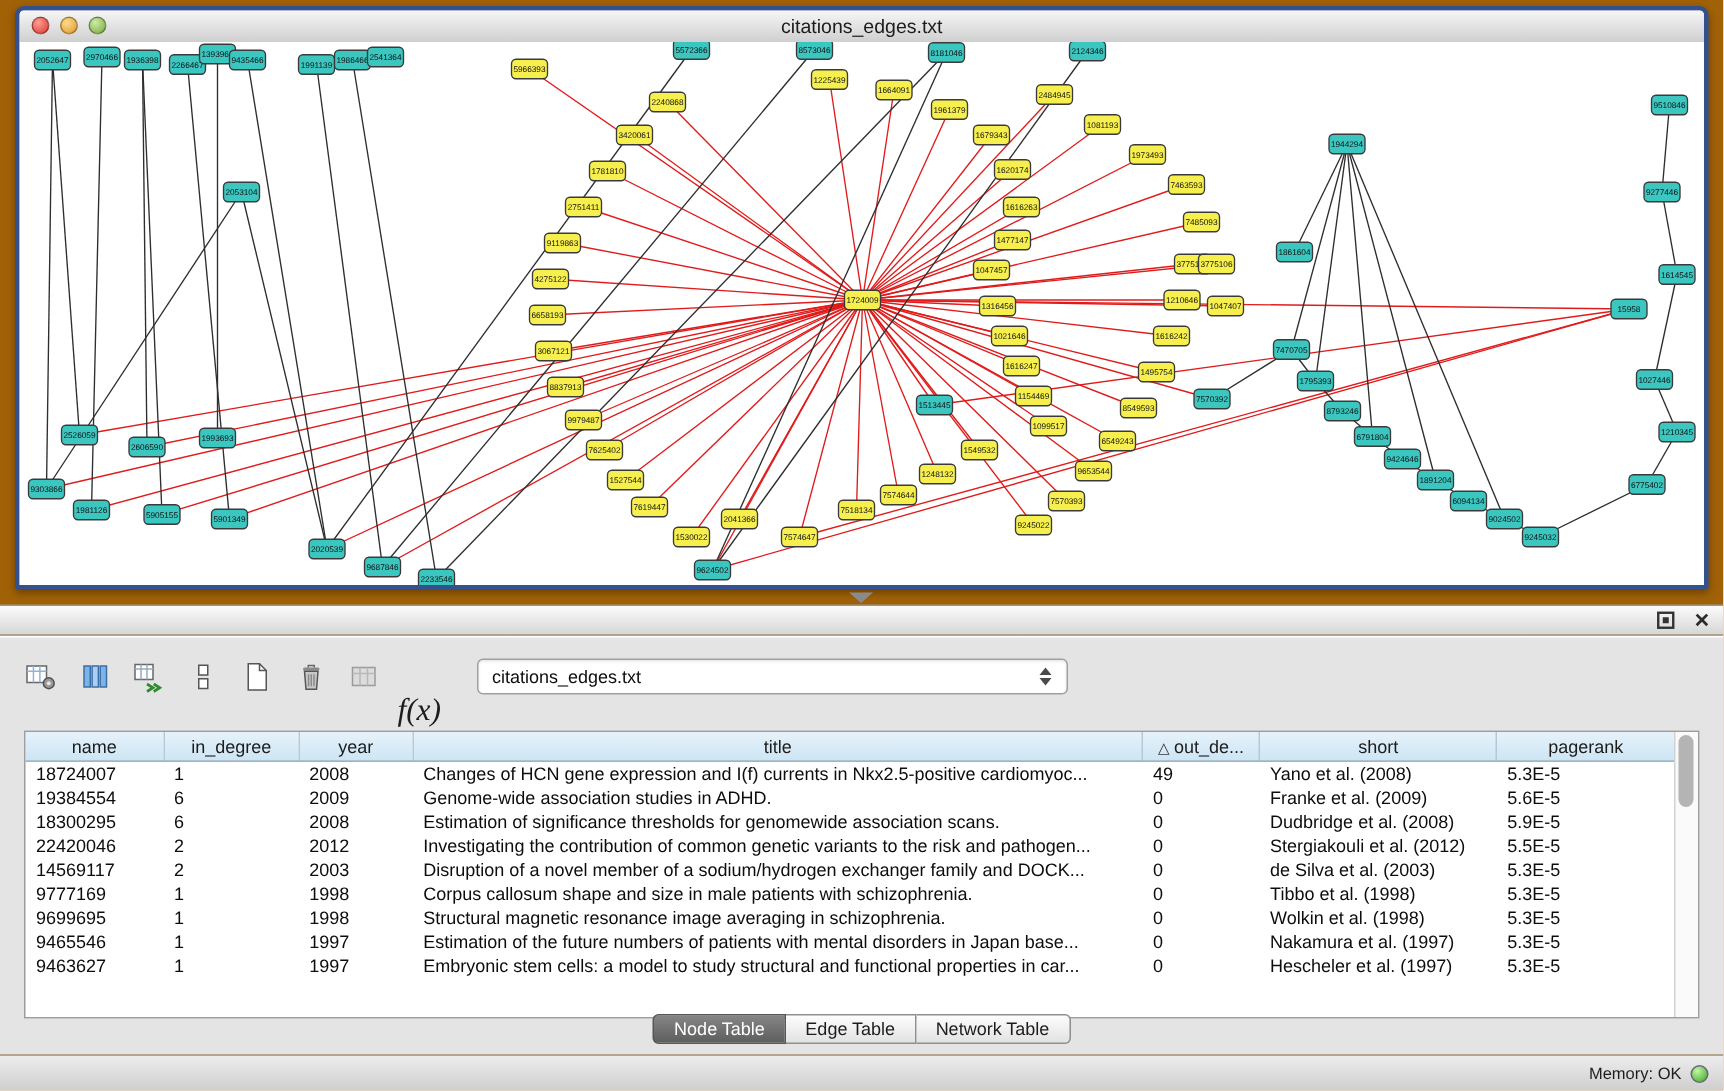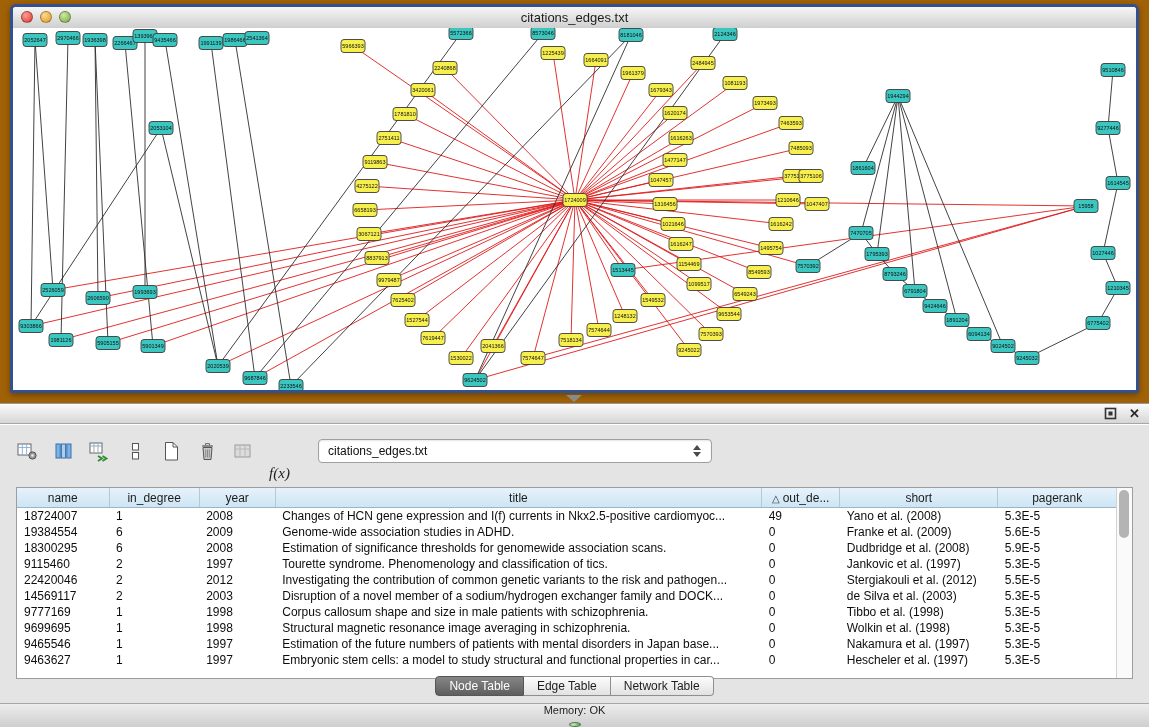--- a/index.html
+++ b/index.html
@@ -44,21 +44,21 @@
   }
   .panel-title{font-size:11px;color:#333;flex:1;margin-top:32px;}
   .panel-header-icons{display:flex;gap:12px;align-items:center;}
   .icon-btn{background:none;border:none;padding:0;display:flex;align-items:center;cursor:default;}
   .close-glyph{font-size:13px;font-weight:bold;color:#2b2b2b;line-height:1;}
 
   .panel-body{position:absolute;top:21px;left:0;right:0;bottom:24px;background:#e4e4e4;border-top:1px solid #fff;}
 
   .toolbar{position:absolute;top:12px;left:14px;height:28px;display:flex;align-items:center;gap:9px;}
   .tool-btn{width:27px;height:27px;display:flex;align-items:center;justify-content:center;background:transparent;border:none;padding:0;}
-  .fx-label{font-size:15px;font-style:italic;font-family:"Liberation Serif",serif;color:#1d1d1d;margin-top:44px;}
+  .fx-label{font-size:21px;font-style:italic;font-family:"Liberation Serif",serif;color:#1d1d1d;margin-top:44px;}
   .combo{
     margin-left:16px;width:392px;height:22px;background:#fff;
     border:1px solid #a0a0a0;border-radius:4px;display:flex;align-items:center;
     box-shadow:inset 0 1px 2px rgba(0,0,0,.10);
   }
   .combo-text{flex:1;font-size:12px;padding:0 9px;color:#0d0d0d;white-space:nowrap;overflow:hidden;}
   .combo-arrows{width:18px;display:flex;flex-direction:column;align-items:center;gap:2px;padding-right:5px;}
   .tri-up{width:0;height:0;border-left:4px solid transparent;border-right:4px solid transparent;border-bottom:5px solid #4a4a4a;}
   .tri-down{width:0;height:0;border-left:4px solid transparent;border-right:4px solid transparent;border-top:5px solid #4a4a4a;}
 
@@ -89,21 +89,21 @@
     border:1px solid #8f8f8f;background:linear-gradient(#fdfdfd,#e2e2e2);color:#1d1d1d;
   }
   .tab.first{border-radius:4px 0 0 4px;}
   .tab.mid{border-left:none;}
   .tab.last{border-left:none;border-radius:0 4px 4px 0;}
   .tab.active{background:linear-gradient(#868686,#5e5e5e);color:#fff;border-color:#565656;}
 
   .status-bar{
     position:absolute;left:0;bottom:0;width:100%;height:24px;box-sizing:border-box;
     background:linear-gradient(#ededed,#cecece);border-top:1px solid #a8a8a8;
-    display:flex;align-items:center;justify-content:flex-end;gap:6px;padding:0 10px;flex-direction:column;
+    display:flex;align-items:center;justify-content:flex-end;gap:6px;padding:0 10px;
   }
   .memory-label{font-size:11px;color:#1e1e1e;}
   .mem-dot{width:12px;height:12px;border-radius:50%;box-sizing:border-box;
     background:radial-gradient(circle at 35% 30%,#c2f6a2,#3da426);border:1px solid #667;}
 </style>
 </head>
 <body>
 
 <div class="desktop">
 
@@ -751,29 +751,20 @@
                 <tr>
                   <td>18300295</td>
                   <td>6</td>
                   <td>2008</td>
                   <td>Estimation of significance thresholds for genomewide association scans.</td>
                   <td>0</td>
                   <td>Dudbridge et al. (2008)</td>
                   <td>5.9E-5</td>
                 </tr>
                 <tr>
-                  <td>9115460</td>
-                  <td>2</td>
-                  <td>1997</td>
-                  <td>Tourette syndrome. Phenomenology and classification of tics.</td>
-                  <td>0</td>
-                  <td>Jankovic et al. (1997)</td>
-                  <td>5.3E-5</td>
-                </tr>
-                <tr>
                   <td>22420046</td>
                   <td>2</td>
                   <td>2012</td>
                   <td>Investigating the contribution of common genetic variants to the risk and pathogen...</td>
                   <td>0</td>
                   <td>Stergiakouli et al. (2012)</td>
                   <td>5.5E-5</td>
                 </tr>
                 <tr>
                   <td>14569117</td>

